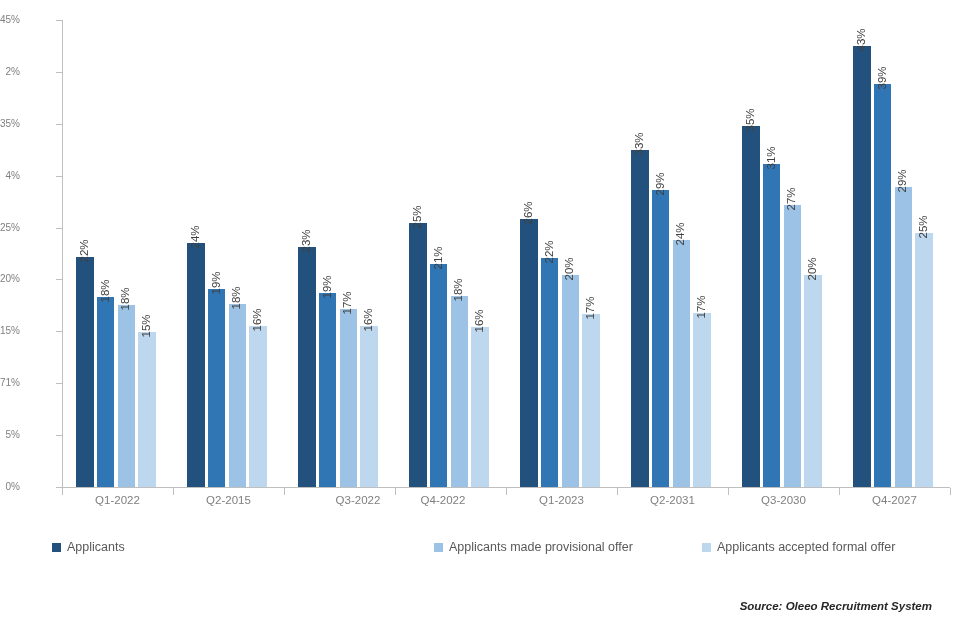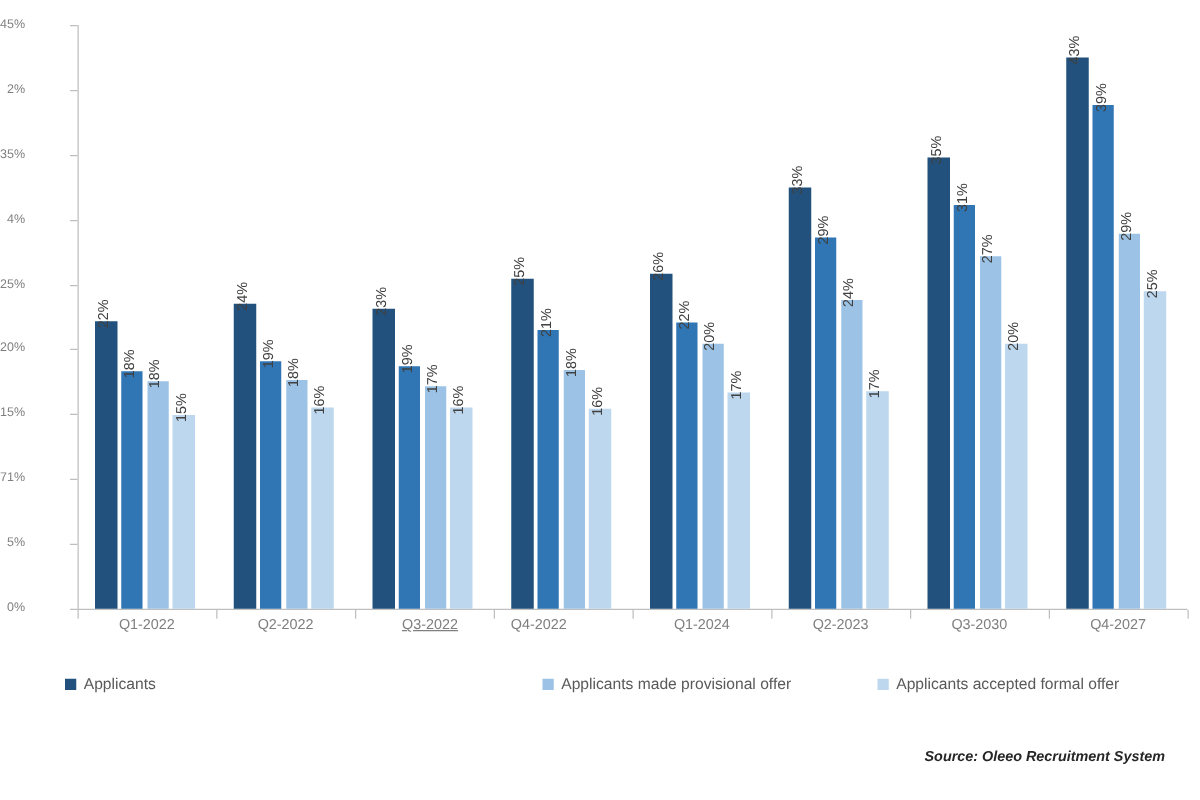--- a/index.html
+++ b/index.html
@@ -177,29 +177,29 @@
       <div class="y-label" style="top: 123.778px;">35%</div>
       <div class="y-tick" style="top: 71.8889px;"></div>
       <div class="y-label" style="top: 71.8889px;">2%</div>
       <div class="y-tick" style="top: 20px;"></div>
       <div class="y-label" style="top: 20px;">45%</div>
     </div>
   <div id="x-axis">
       <div class="x-tick" style="left: 62px;"></div>
       <div class="cat-label" style="left: 117.5px;">Q1-2022</div>
       <div class="x-tick" style="left: 173px;"></div>
-      <div class="cat-label" style="left: 228.5px;">Q2-2022</div>
+      <div class="cat-label" style="left: 228.5px;">Q2-2015</div>
       <div class="x-tick" style="left: 284px;"></div>
-      <div class="cat-label" style="left: 344px; text-decoration: underline;">Q3-2022</div>
+      <div class="cat-label" style="left: 358px;">Q3-2022</div>
       <div class="x-tick" style="left: 395px;"></div>
-      <div class="cat-label" style="left: 431px;">Q4-2022</div>
+      <div class="cat-label" style="left: 443px;">Q4-2022</div>
       <div class="x-tick" style="left: 506px;"></div>
-      <div class="cat-label" style="left: 561.5px;">Q1-2024</div>
+      <div class="cat-label" style="left: 561.5px;">Q1-2023</div>
       <div class="x-tick" style="left: 617px;"></div>
-      <div class="cat-label" style="left: 672.5px;">Q2-2023</div>
+      <div class="cat-label" style="left: 672.5px;">Q2-2031</div>
       <div class="x-tick" style="left: 728px;"></div>
       <div class="cat-label" style="left: 783.5px;">Q3-2030</div>
       <div class="x-tick" style="left: 839px;"></div>
       <div class="cat-label" style="left: 894.5px;">Q4-2027</div>
       <div class="x-tick" style="left: 950px;"></div>
     </div>
 
   <div class="plot-area">
     <div class="bar-wrap" id="bars">
         <div class="bar" style="left: 14.43px; width: 17.535px; height: 230.387px; background: rgb(33, 81, 124);"></div>

